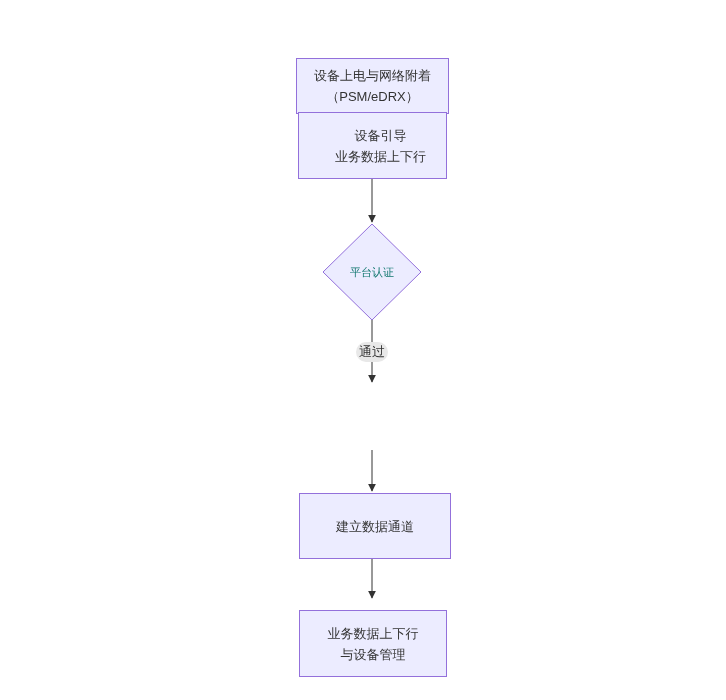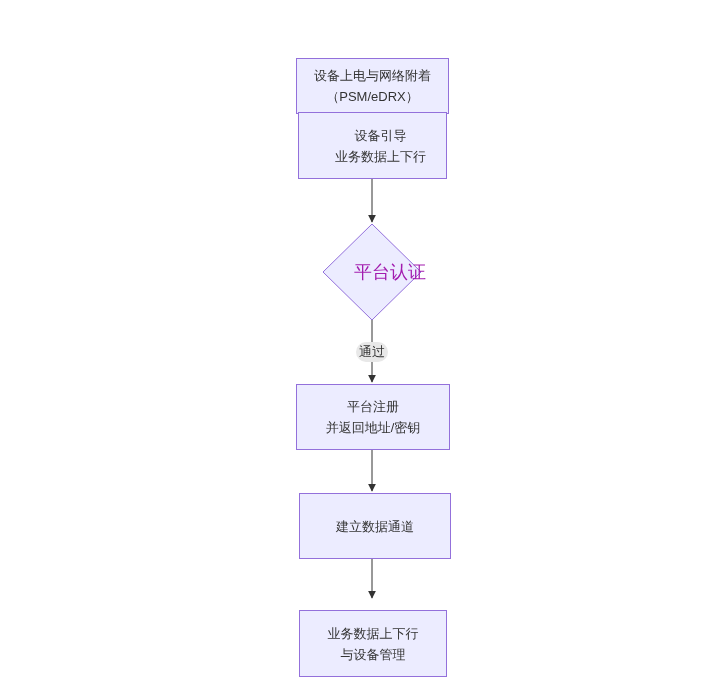--- a/index.html
+++ b/index.html
@@ -47,28 +47,28 @@
     text-align: center;
     white-space: nowrap;
   }
   .node-power   { left: 296px; top: 21px;  width: 153px; height: 56px; margin-top: 37px; }
   .node-boot    { left: 298px; top: 112px; width: 149px; height: 67px; padding-left: 16px; }
   .node-reg     { left: 296px; top: 384px; width: 154px; height: 66px; }
   .node-chan    { left: 299px; top: 493px; width: 152px; height: 66px; }
   .node-biz     { left: 299px; top: 600px; width: 148px; height: 67px; margin-top: 10px; }
   .diamond-label {
     position: absolute;
-    left: 340px;
+    left: 322px;
     top: 261px;
     width: 100px;
     height: 22px;
     line-height: 22px;
     text-align: center;
-    color: #a21caf;
-    font-size: 18px;
+    color: #0f766e;
+    font-size: 11px;
     white-space: nowrap;
   }
   .edge-label {
     position: absolute;
     left: 356px;
     top: 342px;
     padding: 0 3px;
     background: #e8e8e8;
     color: #333333;
     font-size: 13px;
@@ -104,24 +104,20 @@
 
   <div class="node node-boot">
     <span>设备引导</span>
     <span>业务数据上下行</span>
   </div>
 
   <div class="diamond-label">平台认证</div>
 
   <div class="edge-label">通过</div>
 
-  <div class="node node-reg">
-    <span>平台注册</span>
-    <span>并返回地址/密钥</span>
-  </div>
 
   <div class="node node-chan">
     <span>建立数据通道</span>
   </div>
 
   <div class="node node-biz">
     <span>业务数据上下行</span>
     <span>与设备管理</span>
   </div>
 

